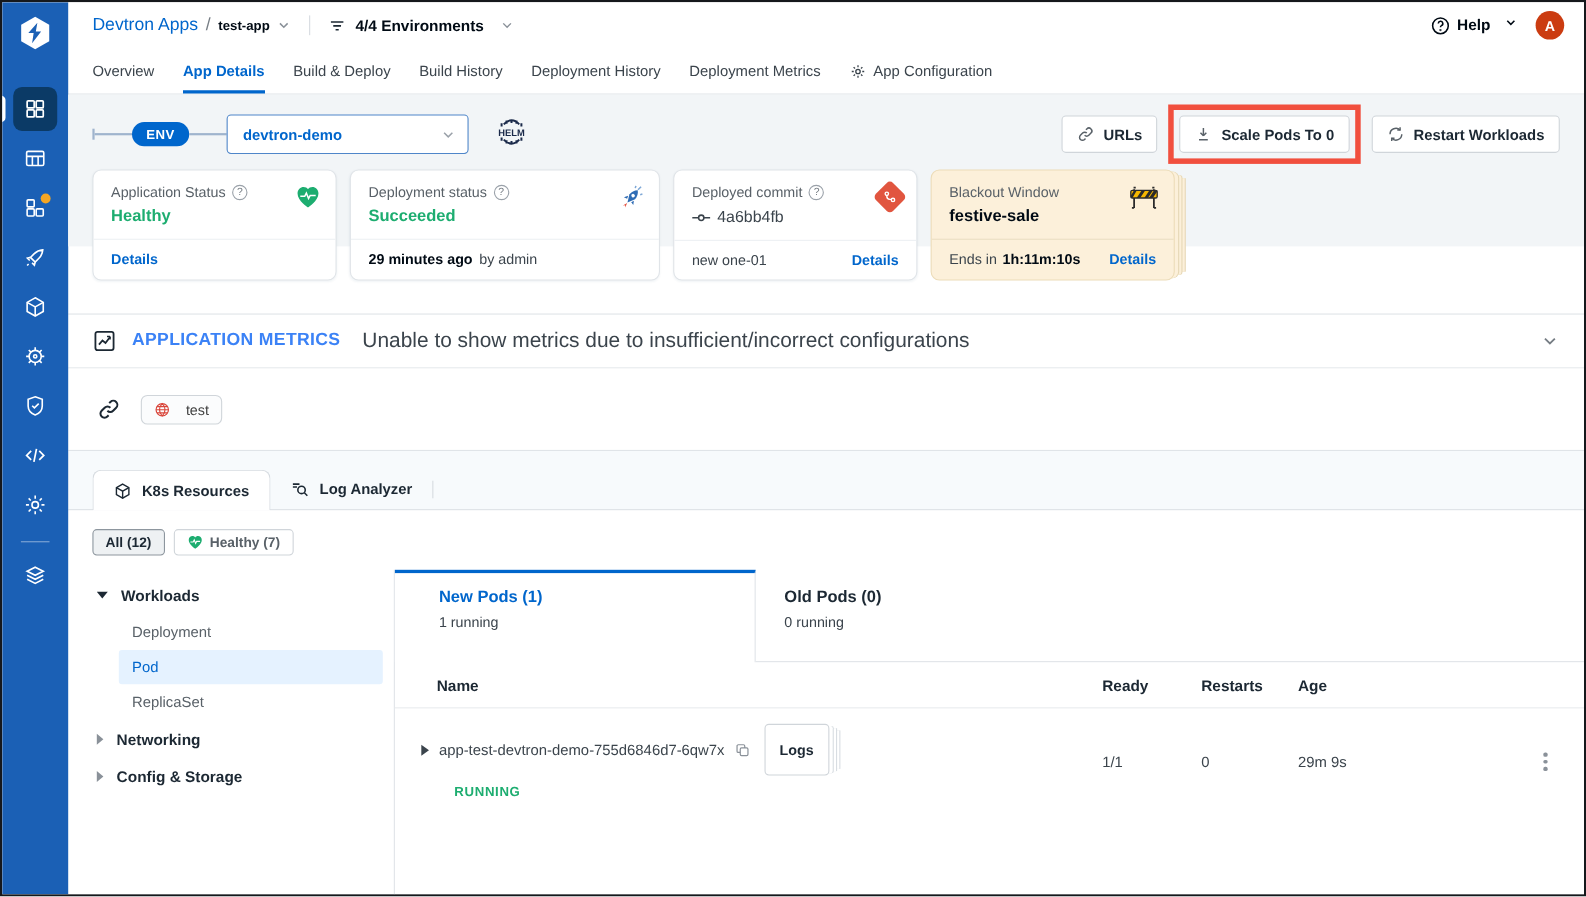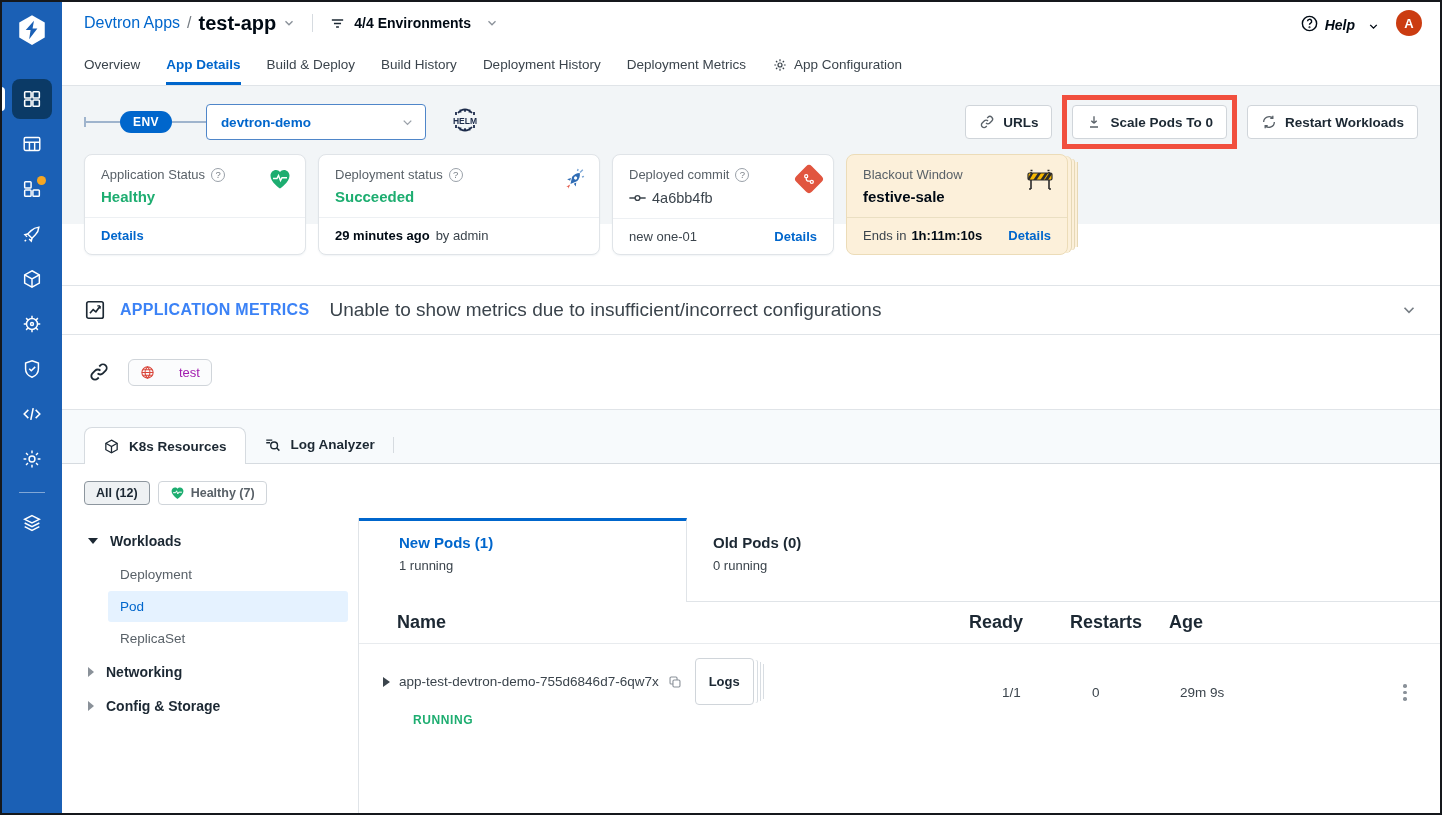--- a/index.html
+++ b/index.html
@@ -15,26 +15,26 @@
   .rail-item.active .edge-pill { position:absolute; left:-14px; top:8px; width:7px; height:24px; background:#fff; border-radius:0 4px 4px 0; }
   .rail-divider { width:26px; height:1px; background:rgba(255,255,255,.45); margin:8px 0 10px; }
   .dot-badge { position:absolute; top:7px; right:6px; width:9px; height:9px; border-radius:50%; background:#f5a623; }
 
   
   .main { flex:1; display:flex; flex-direction:column; min-width:0; }
 
   .topbar-row1 { height:42px; display:flex; align-items:center; padding:0 18px 0 22px; background:#fff; }
   .crumb-root { color:#0066cc; font-size:16px; }
   .crumb-sep { color:#767d84; font-size:16px; margin:0 7px; }
-  .crumb-app { color:#000a14; font-size:20px; font-weight:700; }
+  .crumb-app { color:#000a14; font-size:12px; font-weight:700; }
   .chev { color:#8a9199; display:inline-flex; margin-left:6px; }
   .v-div { width:1px; height:18px; background:#d6dbe0; margin:0 16px; }
   .env-filter { display:flex; align-items:center; gap:8px; font-size:14px; font-weight:700; color:#000a14; }
   .top-right { margin-left:auto; display:flex; align-items:center; gap:16px; }
-  .help { display:flex; align-items:flex-end; gap:6px; font-size:14px; font-weight:600; color:#000a14;font-style:italic; }
+  .help { display:flex; align-items:flex-start; gap:6px; font-size:14px; font-weight:600; color:#000a14; }
   .avatar { width:26px; height:26px; border-radius:50%; background:#cb3c11; color:#fff; font-size:13px; font-weight:700; display:flex; align-items:center; justify-content:center; }
 
   .tabs { height:42px; display:flex; gap:26px; padding:0 22px; border-bottom:1px solid #e0e4e8; background:#fff; }
   .tab { display:flex; align-items:center; gap:6px; font-size:13.5px; color:#3b444c; }
   .tab.active { color:#0066cc; font-weight:700; box-shadow:inset 0 -3px 0 #0066cc; }
 
   
   .hero { background:#f2f5f7; height:138px; padding:14px 22px 0; position:relative; }
   .env-row { display:flex; align-items:center; height:44px; }
   .env-tick { width:2px; height:10px; background:#9fb4cd; }
@@ -71,21 +71,21 @@
   .git-diamond svg { transform:rotate(-45deg); }
 
   
   .metrics { margin-top:61px; height:50px; border-top:1px solid #e0e4e8; border-bottom:1px solid #e0e4e8; display:flex; align-items:center; gap:14px; padding:0 22px; background:#fff; }
   .metrics-title { font-size:16px; font-weight:700; color:#3b82f6; letter-spacing:.3px; }
   .metrics-msg { font-size:19px; color:#3b444c; margin-left:6px; }
   .metrics .chev { margin-left:auto; }
 
   
   .links-row { height:75px; display:flex; align-items:center; gap:18px; padding:0 26px; border-bottom:1px solid #e0e4e8; background:#fff; }
-  .chip { display:flex; align-items:center; gap:24px; border:1px solid #d0d5da; border-radius:6px; background:#fbfcfd; padding:5px 11px; font-size:13px; color:#a21caf; cursor:pointer; }
+  .chip { display:flex; align-items:center; gap:14px; border:1px solid #d0d5da; border-radius:6px; background:#fbfcfd; padding:5px 11px; font-size:13px; color:#404040; cursor:pointer; }
 
   
   .res-strip { background:#f7fafc; height:54px; display:flex; align-items:flex-end; padding:0 0 0 22px; border-bottom:1px solid #d6dbe0; }
   .res-tab-active { height:37px; background:#fff; border:1px solid #d6dbe0; border-bottom:none; border-radius:8px 8px 0 0; display:flex; align-items:center; gap:9px; padding:0 18px; font-size:13.5px; font-weight:700; color:#1c2833; margin-bottom:-1px; z-index:1; cursor:pointer; }
   .res-tab { height:37px; display:flex; align-items:center; gap:9px; padding:0 18px; font-size:13.5px; font-weight:700; color:#1c2833; cursor:pointer; }
   .res-strip .v-div { height:16px; margin:0 0 10px 0; align-self:flex-end; }
 
   
   .res-content { flex:1; display:flex; flex-direction:column; background:#fff; min-height:0; }
   .filters { padding:17px 22px 13px; display:flex; gap:8px; }
@@ -102,21 +102,21 @@
   .tchild.sel { background:#e5f2ff; color:#0066cc; }
 
   .pods { flex:1; display:flex; flex-direction:column; min-width:0; }
   .pod-tabs { display:flex; height:84px; }
   .pod-tab-new { width:328px; flex:0 0 328px; border-top:3px solid #0066cc; border-right:1px solid #e0e4e8; padding:13px 0 0 40px; background:#fff; cursor:pointer; }
   .pod-tab-new .lbl { color:#0066cc; font-size:15px; font-weight:700; }
   .pod-tab-old { flex:1; border-bottom:1px solid #e0e4e8; padding:16px 0 0 26px; cursor:pointer; }
   .pod-tab-old .lbl { color:#1c2833; font-size:15px; font-weight:700; }
   .pod-sub { margin-top:7px; font-size:13px; color:#3b444c; }
 
-  .ptable-head { display:grid; grid-template-columns:minmax(0,1fr) 90px 88px 190px 70px; padding-left:38px; height:42px; align-items:center; border-bottom:1px solid #e8ebee; font-size:18px; font-weight:700; color:#1c2833;gap:11px; }
+  .ptable-head { display:grid; grid-template-columns:minmax(0,1fr) 90px 88px 190px 70px; padding-left:38px; height:42px; align-items:center; border-bottom:1px solid #e8ebee; font-size:14px; font-weight:700; color:#1c2833; }
   .prow { display:grid; grid-template-columns:minmax(0,1fr) 90px 88px 190px 70px; padding:14px 0 14px 24px; align-items:center; }
   .prow-name-top { display:flex; align-items:center; gap:9px; }
   .row-caret { width:0; height:0; border-top:5px solid transparent; border-bottom:5px solid transparent; border-left:7px solid #3b444c; cursor:pointer; }
   .pod-name { font-size:13.5px; color:#3b444c; }
   .copy-ic { color:#8a9199; cursor:pointer; display:inline-flex; }
   .logs-btn { border:1px solid #d0d5da; border-radius:4px; background:#fff; padding:15px 13px; font-size:13px; font-weight:700; color:#1c2833; cursor:pointer; margin-left:4px;
     box-shadow:5px 0 0 -2px #fff,6px 0 0 -2px #d8dde2,10px 0 0 -4px #fff,11px 0 0 -4px #d8dde2,15px 0 0 -6px #fff,16px 0 0 -6px #d8dde2; }
   .pod-status { margin-top:8px; margin-left:30px; font-size:12px; font-weight:600; color:#1dad70; letter-spacing:.6px; }
   .pcell { font-size:13.5px; color:#3b444c; }
   .kebab { color:#8a9199; font-size:17px; letter-spacing:0; line-height:5px; cursor:pointer; display:flex; flex-direction:column; gap:3px; align-items:center; }

